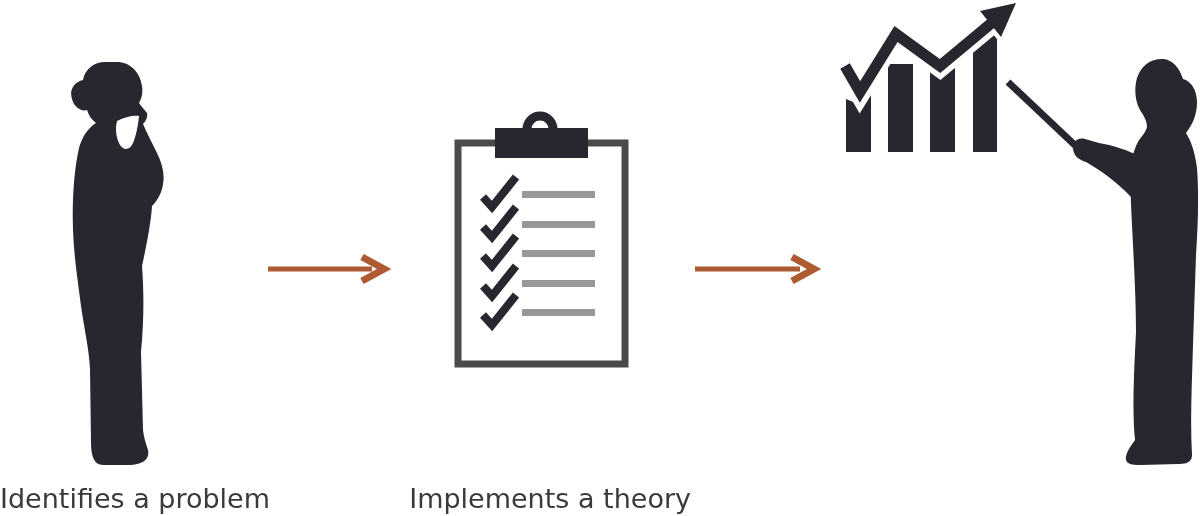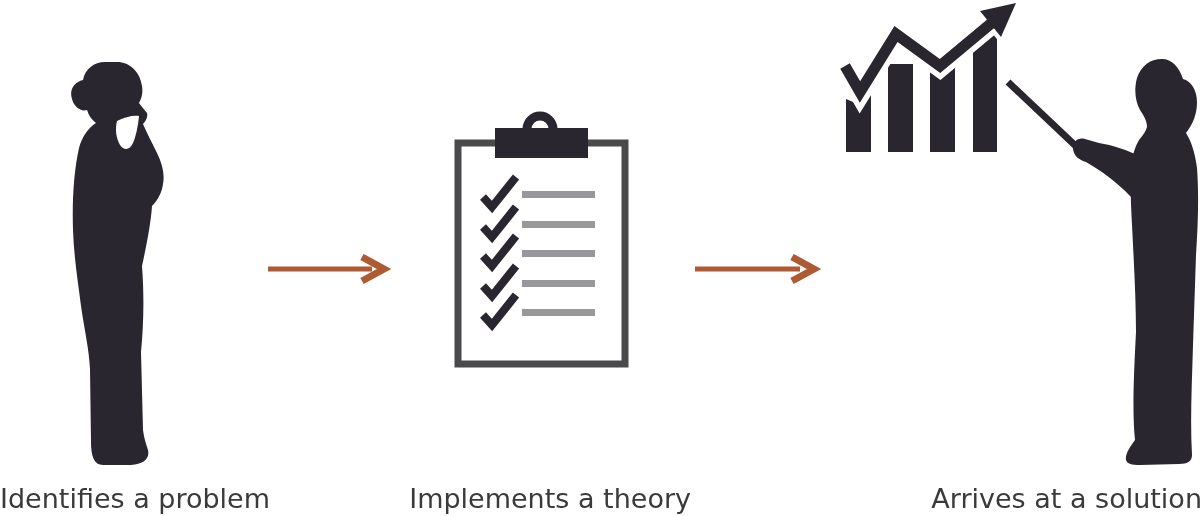--- a/index.html
+++ b/index.html
@@ -139,15 +139,14 @@
                L 1085,139
                C 1078,137 1072,142 1073,149
                C 1074,156 1079,160 1086,162
                C 1100,170 1117,182 1130,196
                C 1136,202 1141,198 1141,189 Z" fill="#2a2630"></path>
     </g>
   </svg>
 
   <div class="step-label label-1">Identifies a problem</div>
   <div class="step-label label-2">Implements a theory</div>
-  <div class="step-label label-3">Arrives at a solution</div>
 
 </div>
 
 </body></html>

